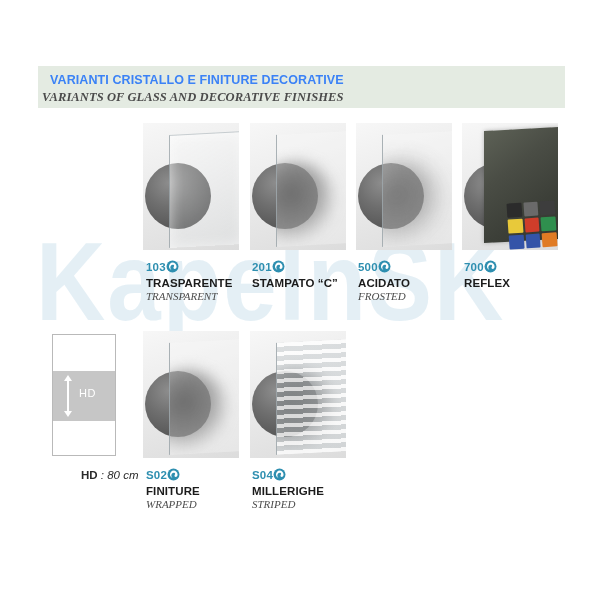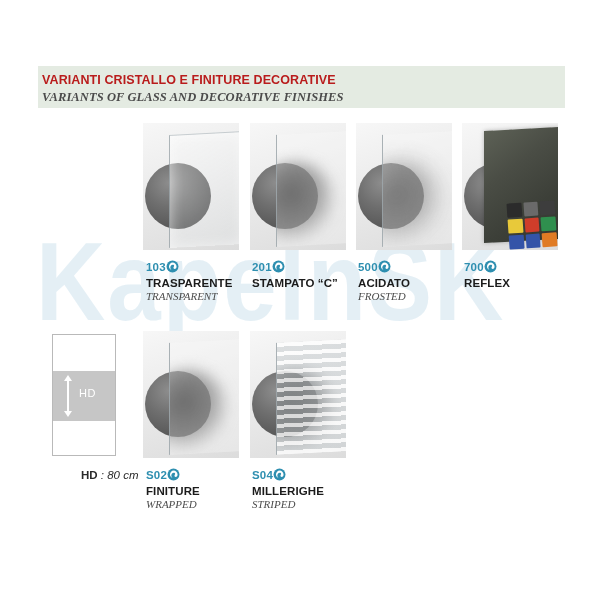--- a/index.html
+++ b/index.html
@@ -18,22 +18,22 @@
     pointer-events:none;user-select:none;
     transform:scaleY(1.15);
   }
 
   
   .header-band{
     position:absolute;left:38px;top:66px;width:527px;height:42px;
     background:#e4ebe2;
   }
   .header-title{
-    position:absolute;left:42px;top:73px;
-    font-size:12.5px;font-weight:700;color:#b91c1c;letter-spacing:.1px;
+    position:absolute;left:50px;top:73px;
+    font-size:12.5px;font-weight:700;color:#3b82f6;letter-spacing:.1px;
   }
   .header-sub{
     position:absolute;left:42px;top:90px;
     font-family:"Liberation Serif", serif;
     font-size:12.5px;font-style:italic;font-weight:700;color:#4b4b4b;letter-spacing:.1px;
   }
 
   
   .tile{
     position:absolute;width:96px;height:127px;overflow:hidden;

